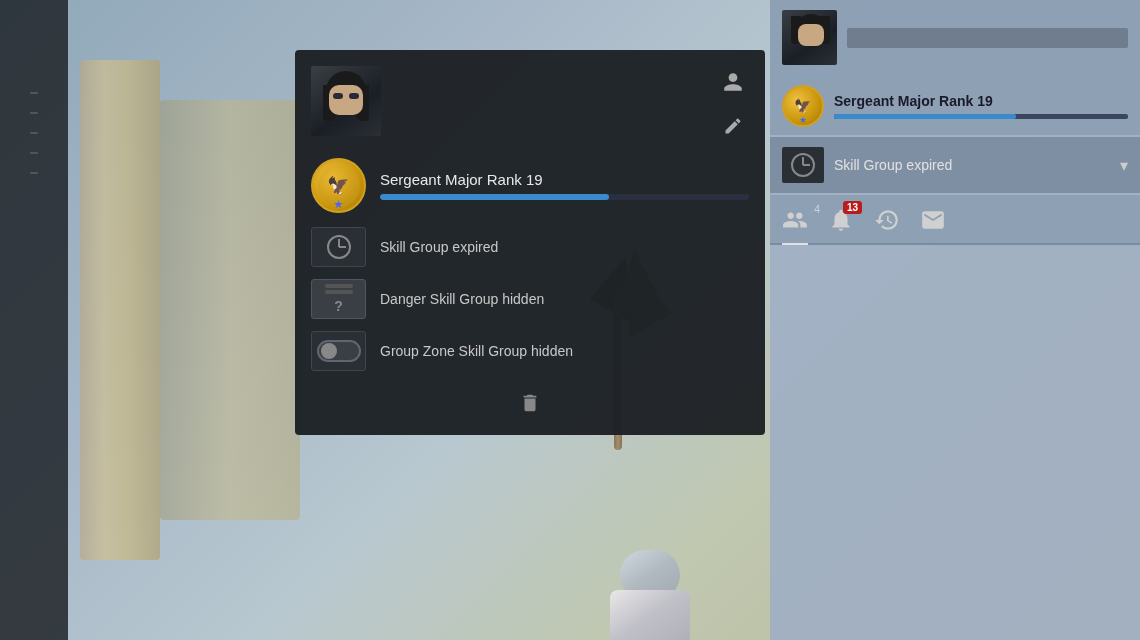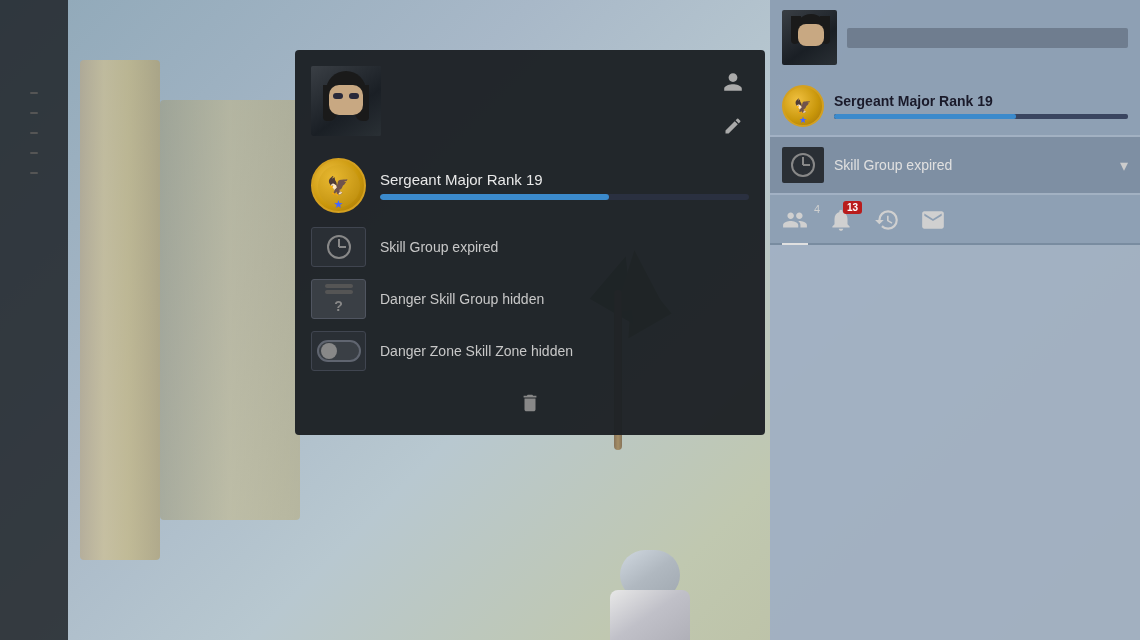--- a/index.html
+++ b/index.html
@@ -635,21 +635,21 @@
     </div>
     <div class="skill-text">Danger Skill Group hidden</div>
   </div>
 
   <div class="skill-row">
     <div class="skill-icon-box dark">
       <div class="dz-icon">
         <div class="dz-knob"></div>
       </div>
     </div>
-    <div class="skill-text">Danger Zone Skill Zone hidden</div>
+    <div class="skill-text">Group Zone Skill Group hidden</div>
   </div>
 
   <div class="popup-footer">
     <div class="icon-btn">
       <svg width="22" height="22" viewBox="0 0 24 24" fill="#888">
         <path d="M6 19c0 1.1.9 2 2 2h8c1.1 0 2-.9 2-2V7H6v12zM19 4h-3.5l-1-1h-5l-1 1H5v2h14V4z"></path>
       </svg>
     </div>
   </div>
 </div>

